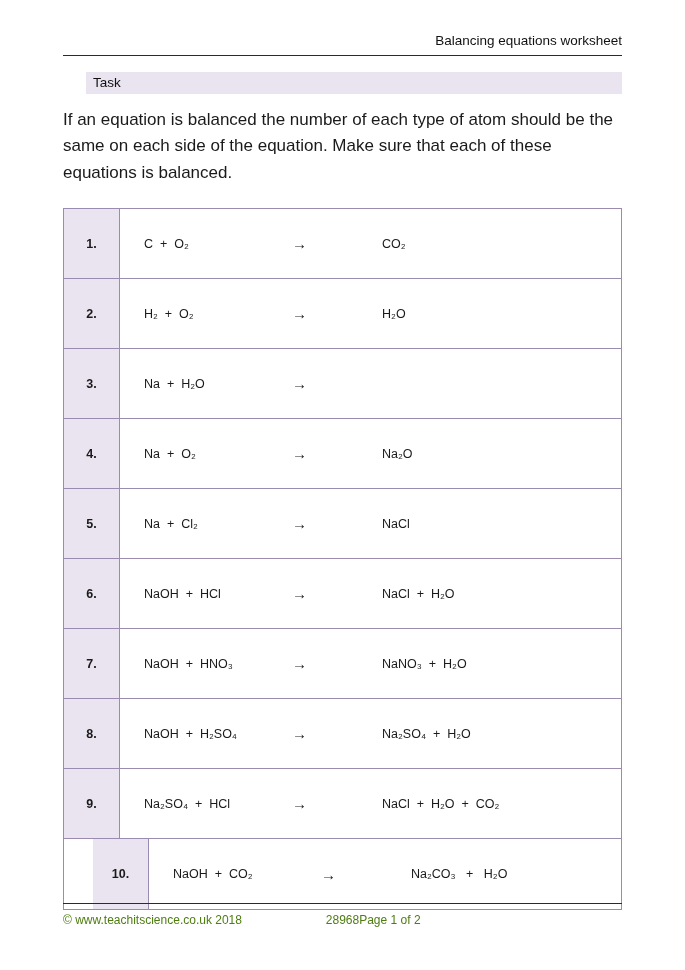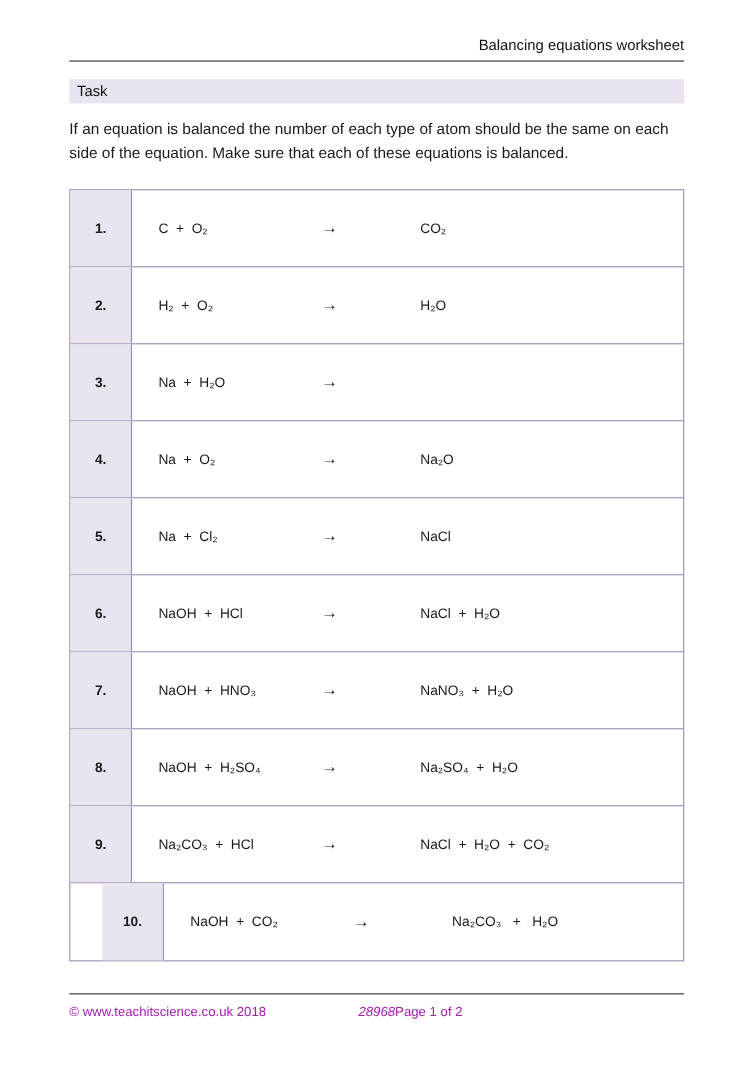--- a/index.html
+++ b/index.html
@@ -24,24 +24,25 @@
   .header-rule {
     margin-top:7px;
     border-bottom:1.4px solid #2b2b2b;
   }
   .task-bar {
     margin-top:16px;
     background:#e9e4f0;
     padding:3px 7px 4px 7px;
     font-size:13.5px;
     color:#111;
+    margin-left:23px;
   }
   .instructions {
     margin-top:13px;
-    font-size:14px;
+    font-size:17px;
     line-height:1.55;
     color:#1a1a1a;
     max-width:556px;
   }
   .eq-table {
     margin-top:22px;
     border:1px solid #9a8cb0;
   }
   .trow {
     display:grid;
@@ -67,23 +68,23 @@
   .footer {
     position:absolute;
     left:63px; right:63px; top:903px;
   }
   .footer-rule { border-top:1.4px solid #2b2b2b; }
   .footer-row {
     display:grid;
     grid-template-columns:1fr auto 1fr;
     padding-top:9px;
     font-size:12px;
-    color:#a21caf;
+    color:#4d7c0f;
   }
-  .footer-center { text-align:right;font-style:italic; }
+  .footer-center { text-align:right; }
   .footer-right { }
 </style>
 </head>
 <body>
 
 <div class="page">
 
   <div class="header">
     <div class="header-title">Balancing equations worksheet</div>
     <div class="header-rule"></div>
@@ -147,21 +148,21 @@
 
     <div class="trow">
       <div class="cell-num">8.</div>
       <div class="cell-react">NaOH  +  H₂SO₄</div>
       <div class="cell-arrow">→</div>
       <div class="cell-prod">Na₂SO₄  +  H₂O</div>
     </div>
 
     <div class="trow">
       <div class="cell-num">9.</div>
-      <div class="cell-react">Na₂CO₃  +  HCl</div>
+      <div class="cell-react">Na₂SO₄  +  HCl</div>
       <div class="cell-arrow">→</div>
       <div class="cell-prod">NaCl  +  H₂O  +  CO₂</div>
     </div>
 
     <div class="trow">
       <div class="cell-num">10.</div>
       <div class="cell-react">NaOH  +  CO₂</div>
       <div class="cell-arrow">→</div>
       <div class="cell-prod">Na₂CO₃   +   H₂O</div>
     </div>

